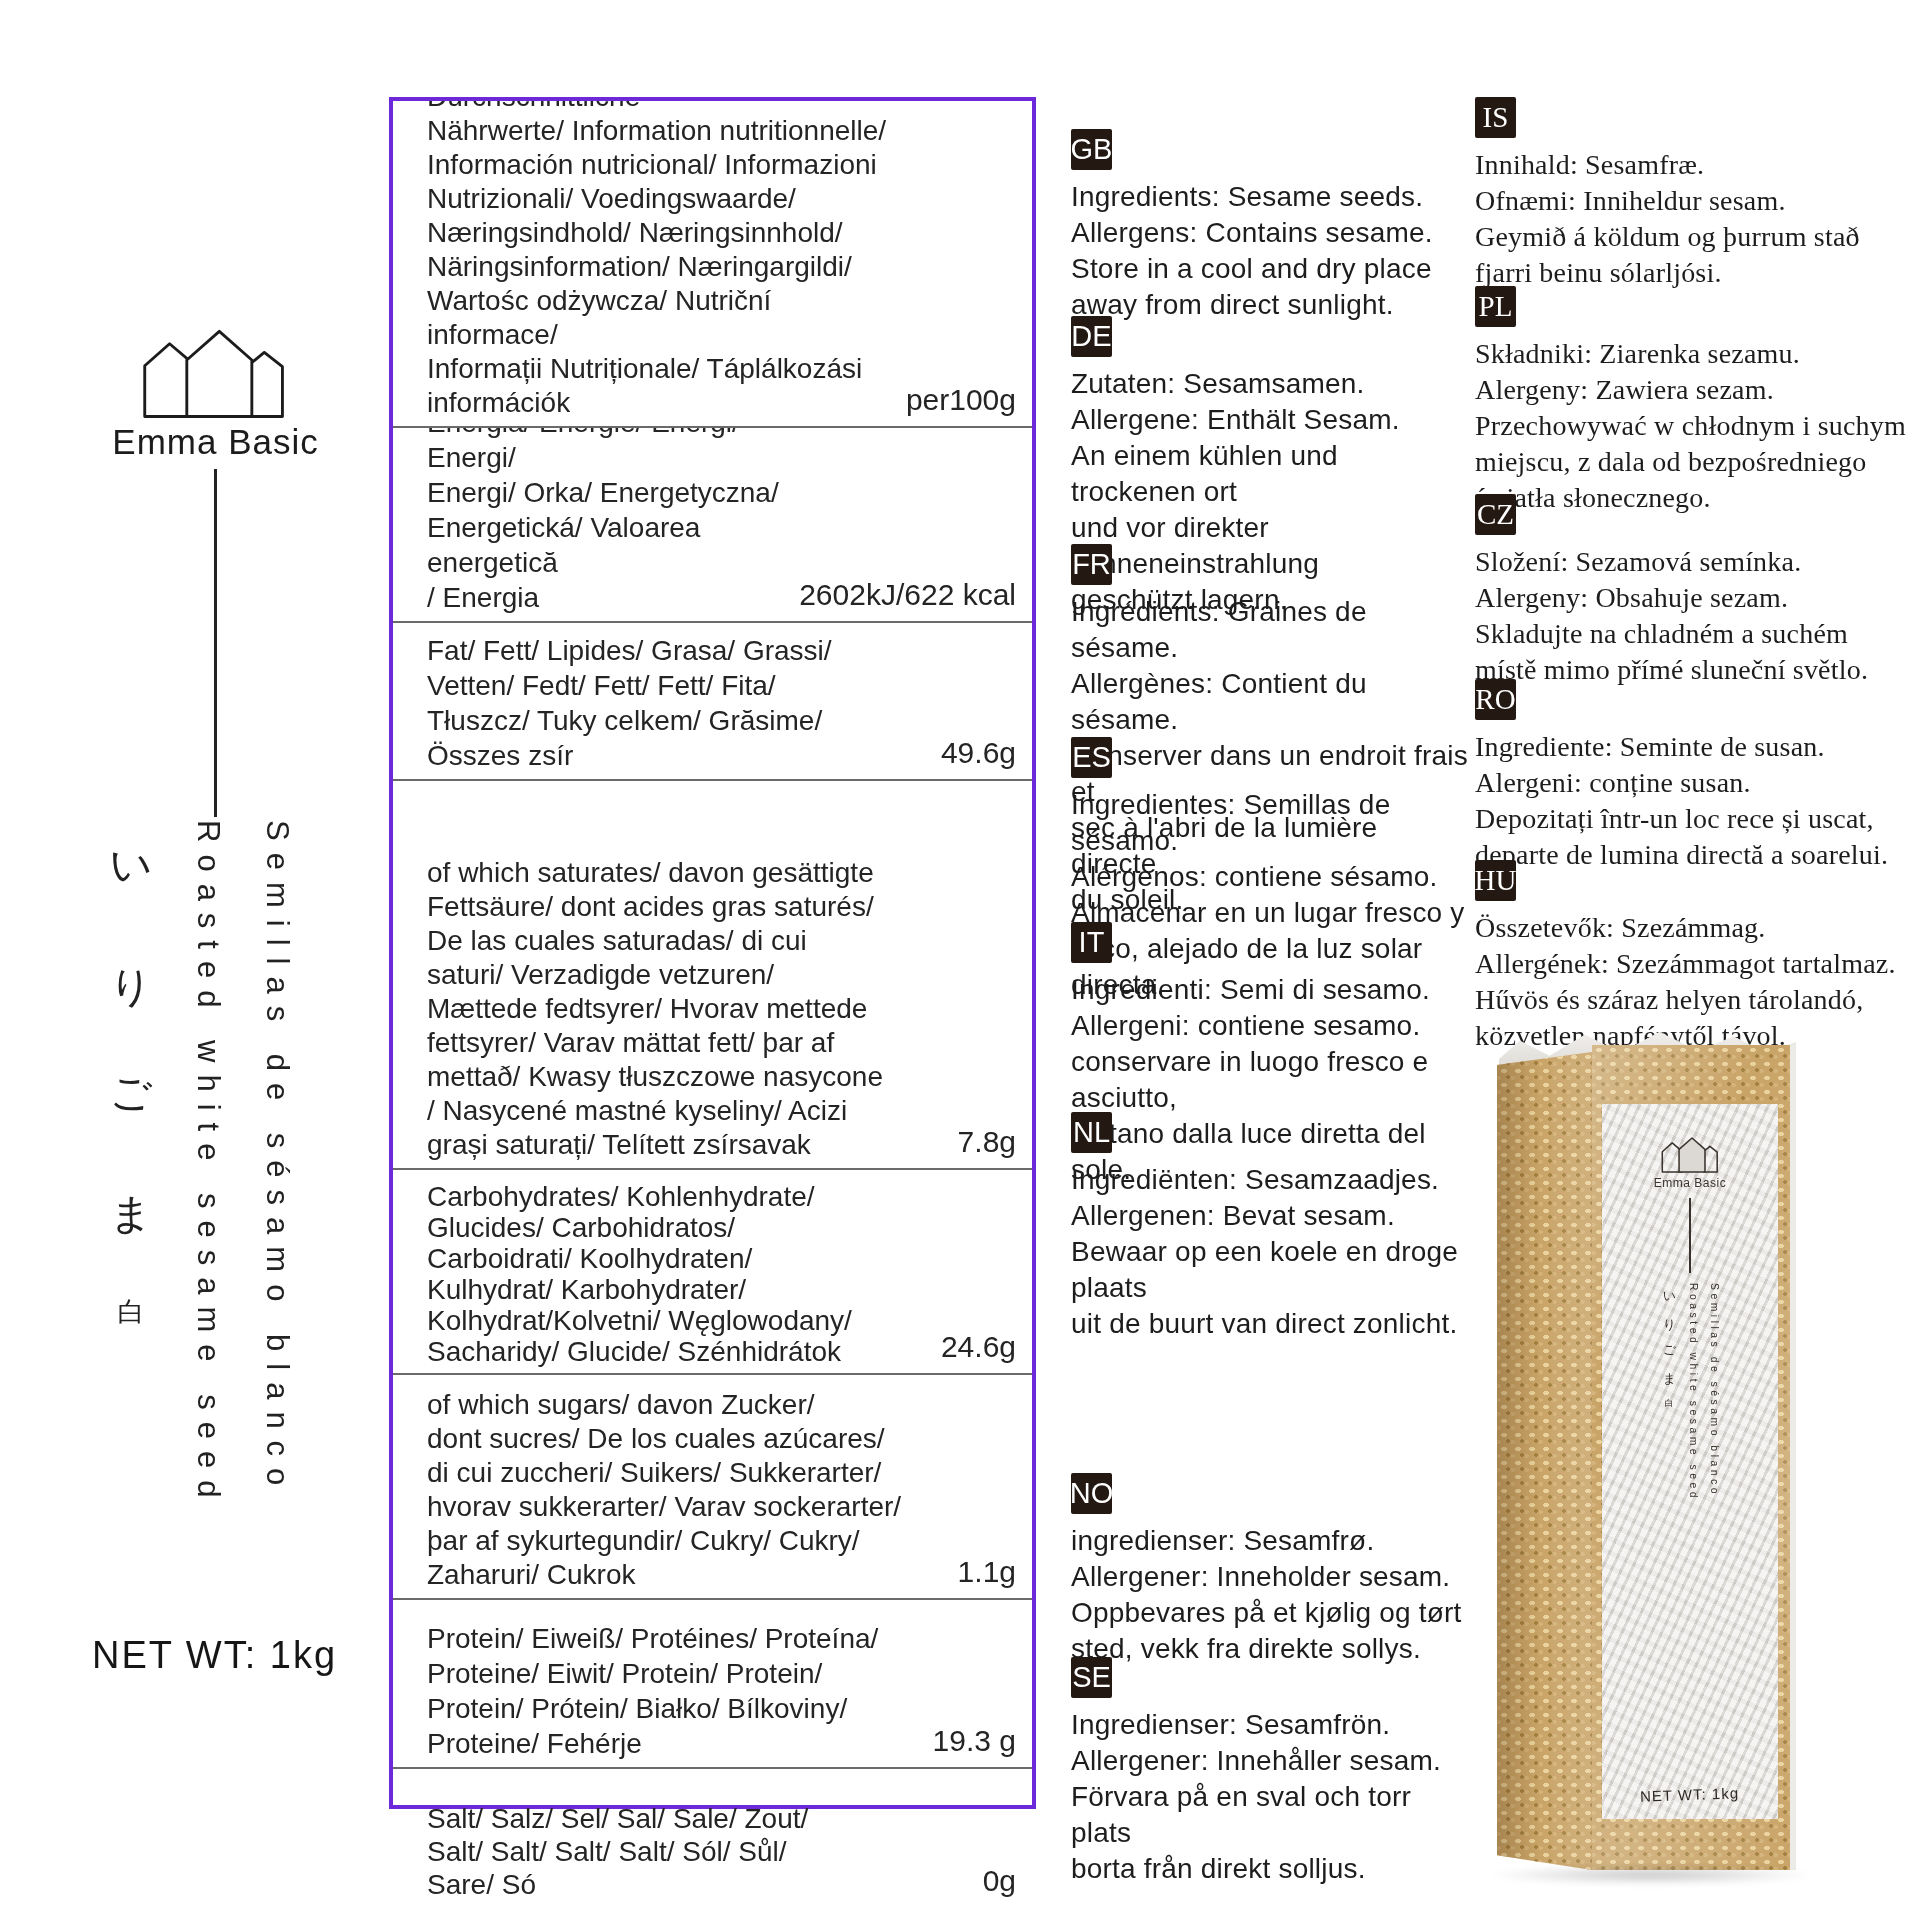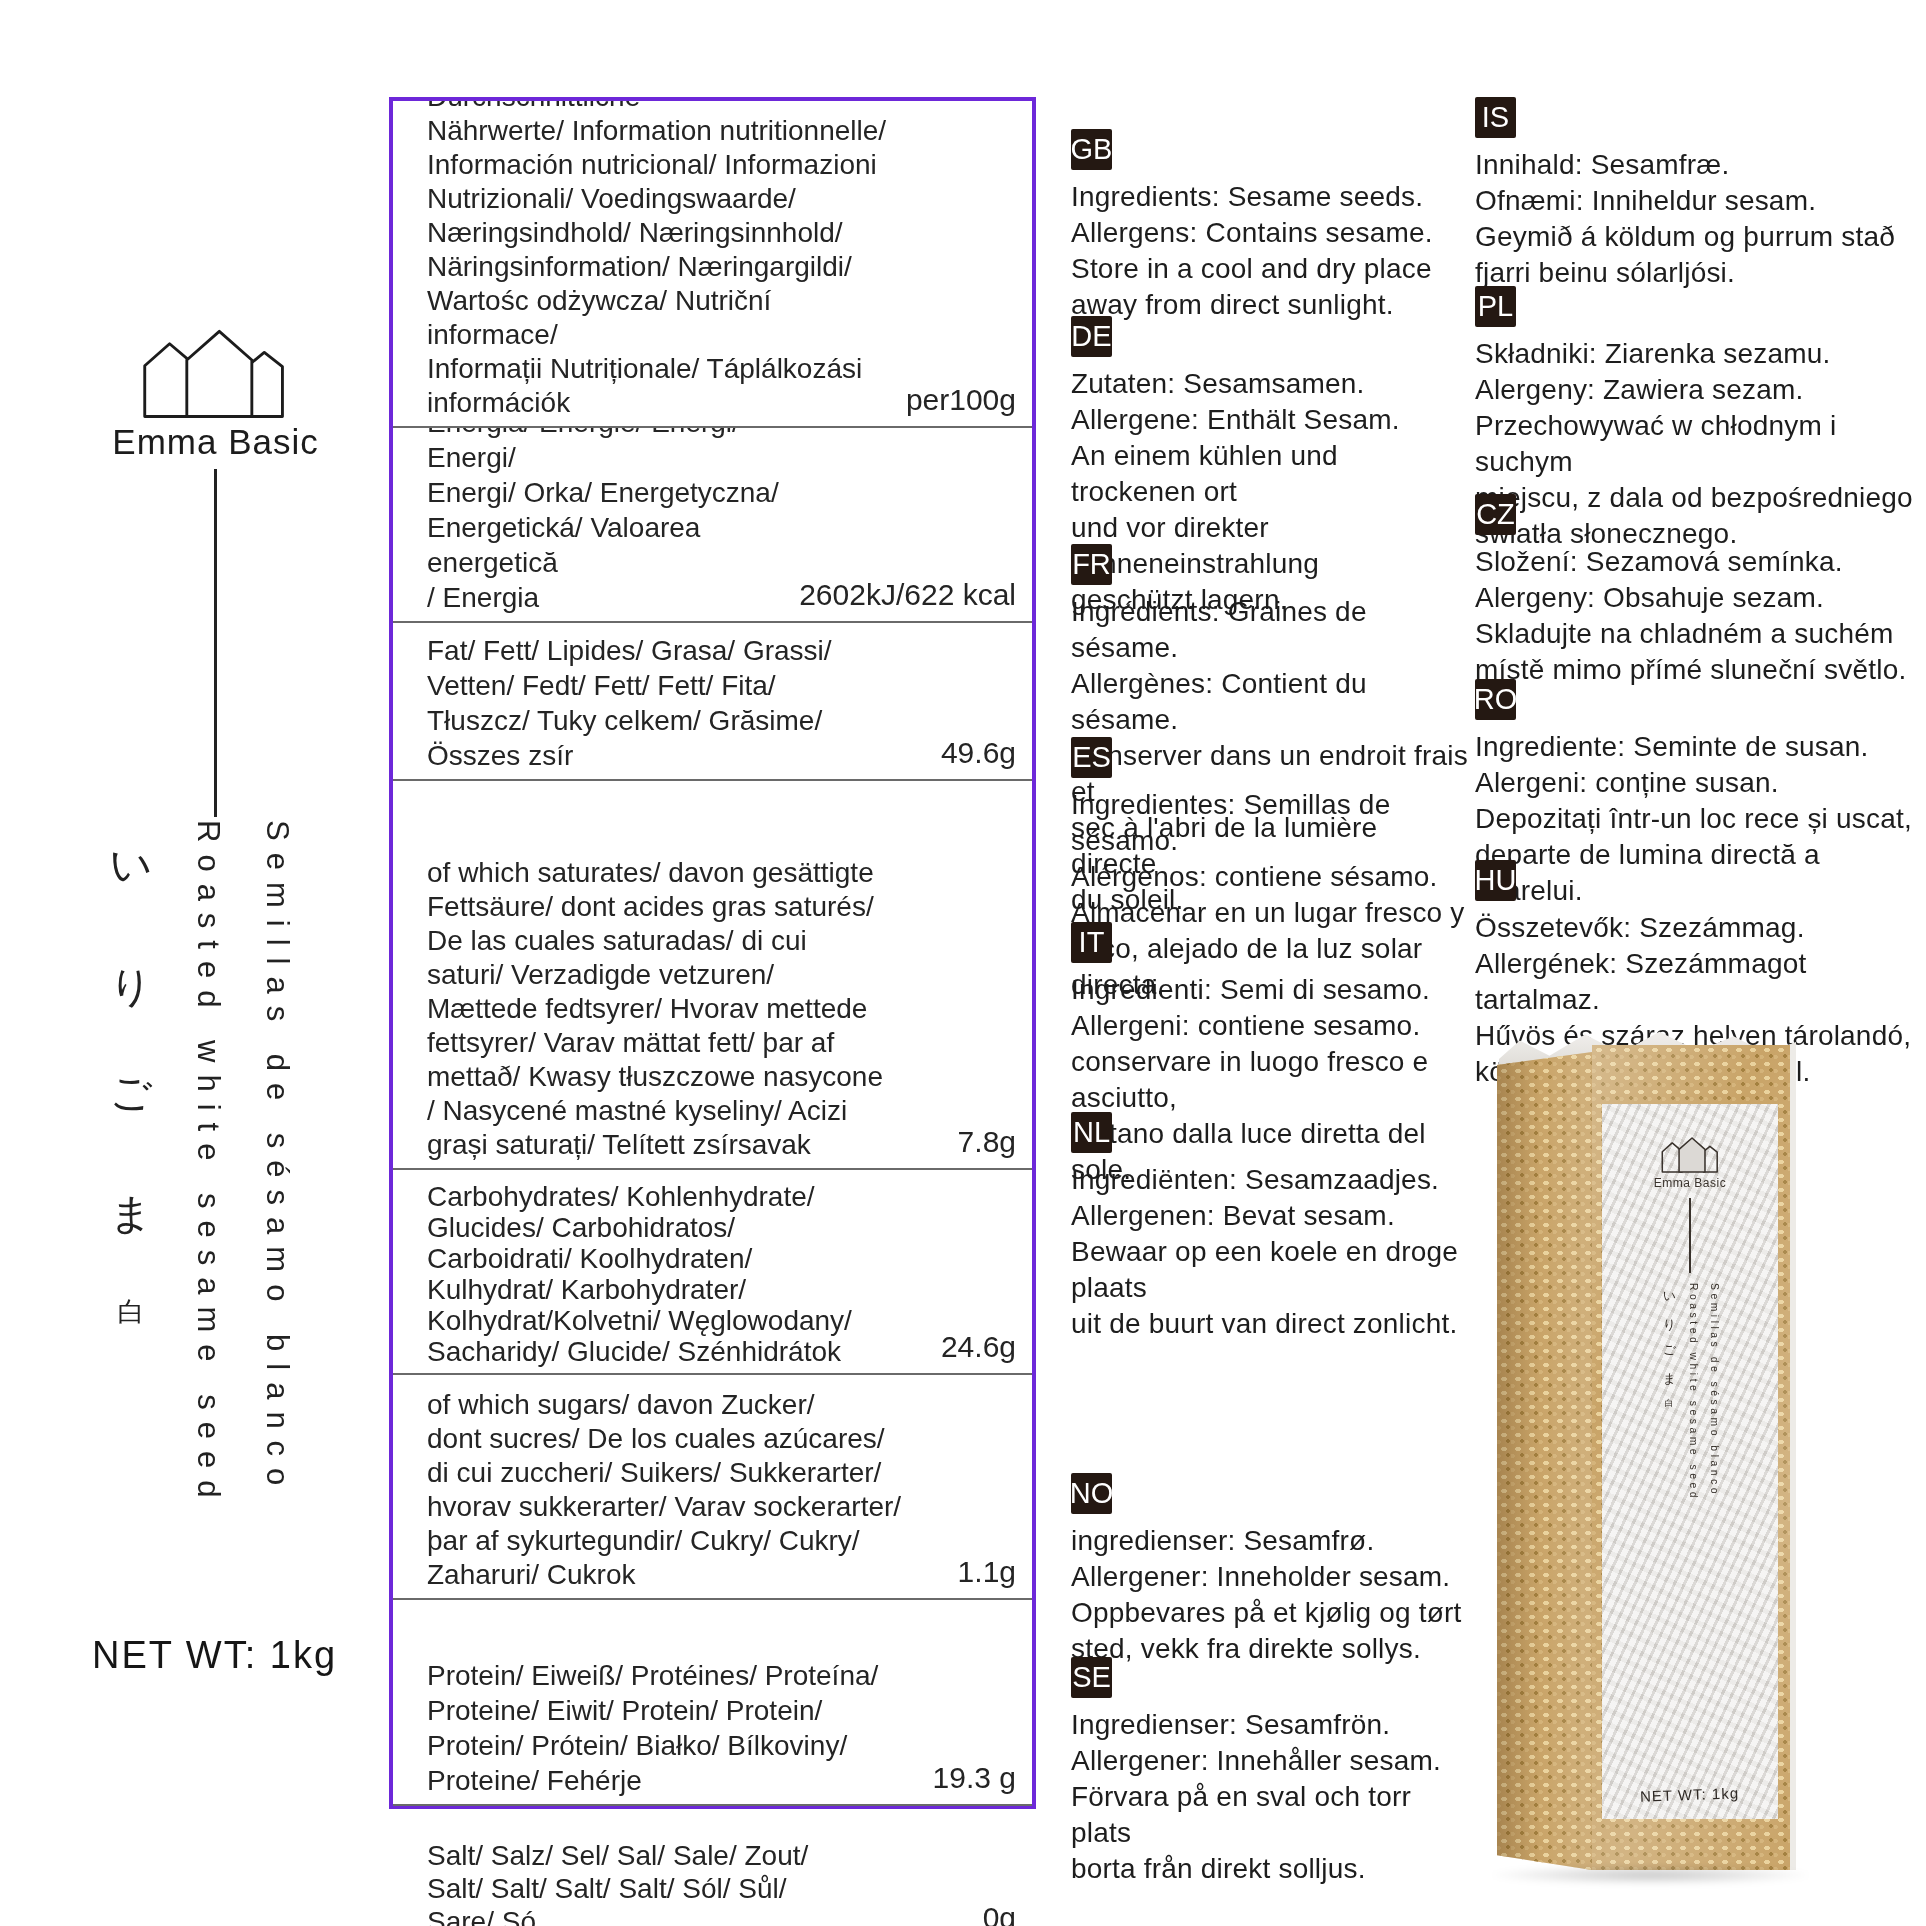--- a/index.html
+++ b/index.html
@@ -28,31 +28,31 @@
     box-sizing:border-box;padding:12px 16px 6px 34px;overflow:hidden;}
   .nrow + .nrow{border-top:2px solid #6a6a6a;}
   .nlbl{white-space:pre-line;font-size:28px;color:#242424;}
   .nval{font-size:30px;color:#242424;white-space:nowrap;padding-bottom:3px;padding-left:8px;}
   .r1{height:325px}.r1 .nlbl{line-height:34px}
   .r2{height:195px}.r2 .nlbl{line-height:35px}
   .r3{height:158px}.r3 .nlbl{line-height:35px}
   .r4{height:389px}.r4 .nlbl{line-height:34px}
   .r5{height:205px}.r5 .nlbl{line-height:31px}
   .r6{height:225px}.r6 .nlbl{line-height:34px}
-  .r7{height:206px}.r7 .nlbl{line-height:35px}
+  .r7{height:169px}.r7 .nlbl{line-height:35px}
   .r8{height:140px}.r8 .nlbl{line-height:33px}
 
   
   .lang{position:absolute;width:398px;}
   .lang .badge{width:41px;height:41px;background:#241812;color:#ffffff;
     display:flex;align-items:center;justify-content:center;font-size:29px;
     margin-bottom:9px;border-radius:2px;}
   .lang .ltext{white-space:pre-line;font-size:28px;line-height:36px;color:#1d1d1d;letter-spacing:0.2px;}
   .col-a{left:1071px;margin-top:32px;}
-  .col-b{left:1475px;width:451px;}
+  .col-b{left:1475px;width:451px;font-family:Liberation Serif, serif;}
   .b-gb{top:97px}.b-de{top:284px}.b-fr{top:512px}.b-es{top:705px}.b-it{top:890px}
   .b-nl{top:1080px}.b-dk{top:1254px}.b-no{top:1441px}.b-se{top:1625px}
   .b-is{top:97px}.b-pl{top:286px}.b-cz{top:494px}.b-ro{top:679px}.b-hu{top:860px}
 
   
   .package{position:absolute;left:1497px;top:1045px;width:299px;height:832px;}
   .seeds{
     background-color:#c9a468;
     background-image:
       radial-gradient(ellipse 5px 3.5px at 7px 5px, #ead29c 60%, transparent 62%),

